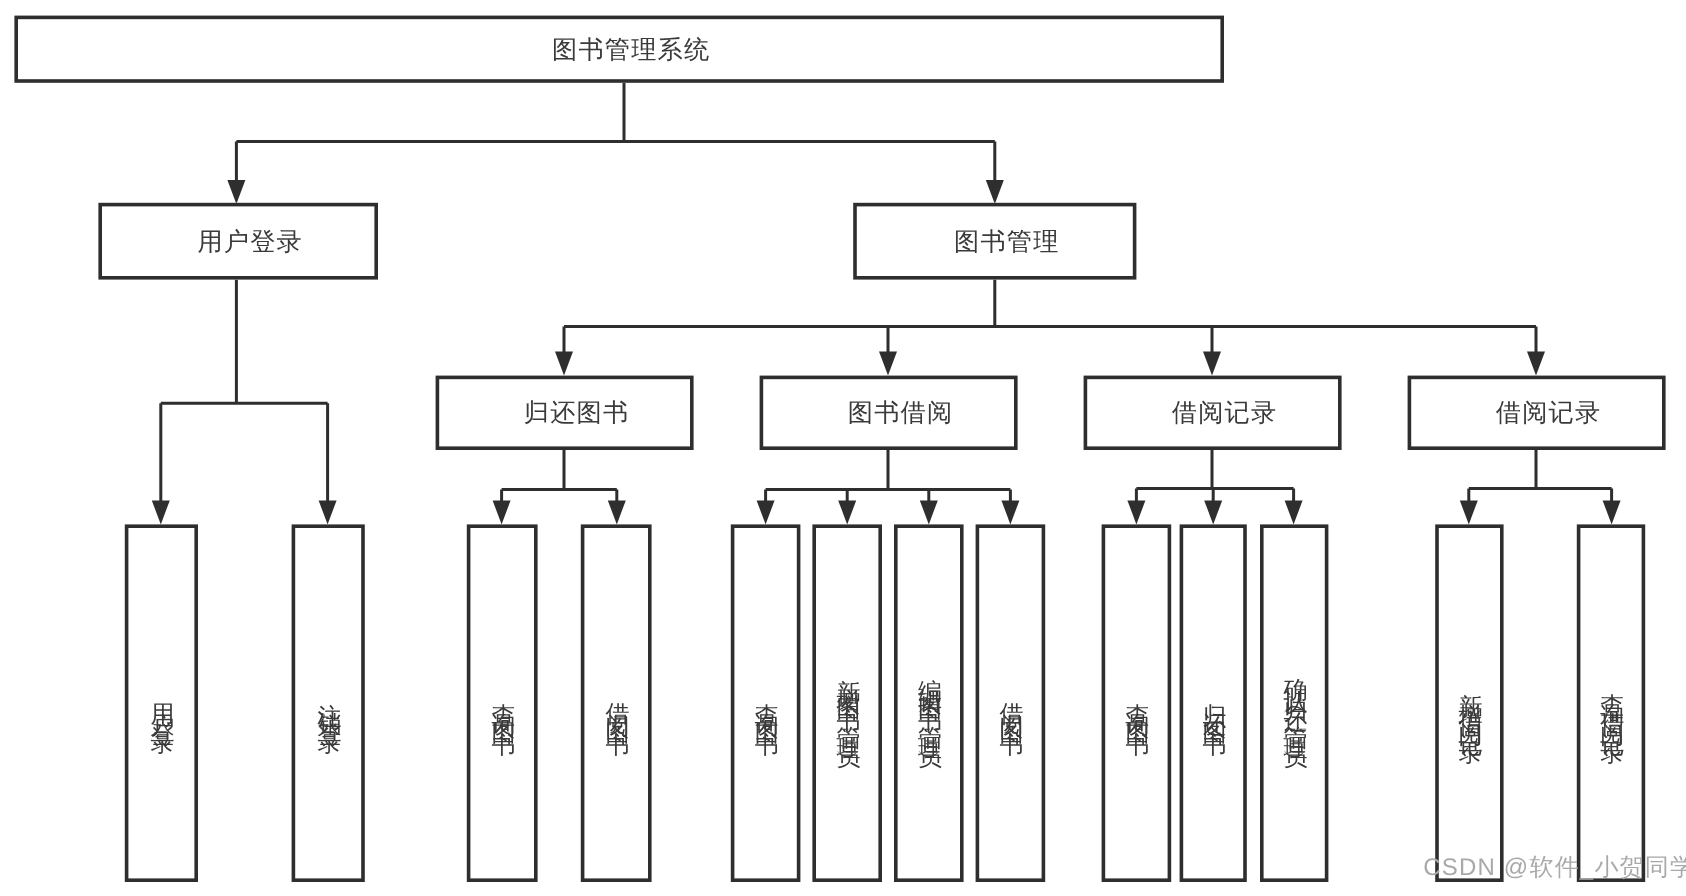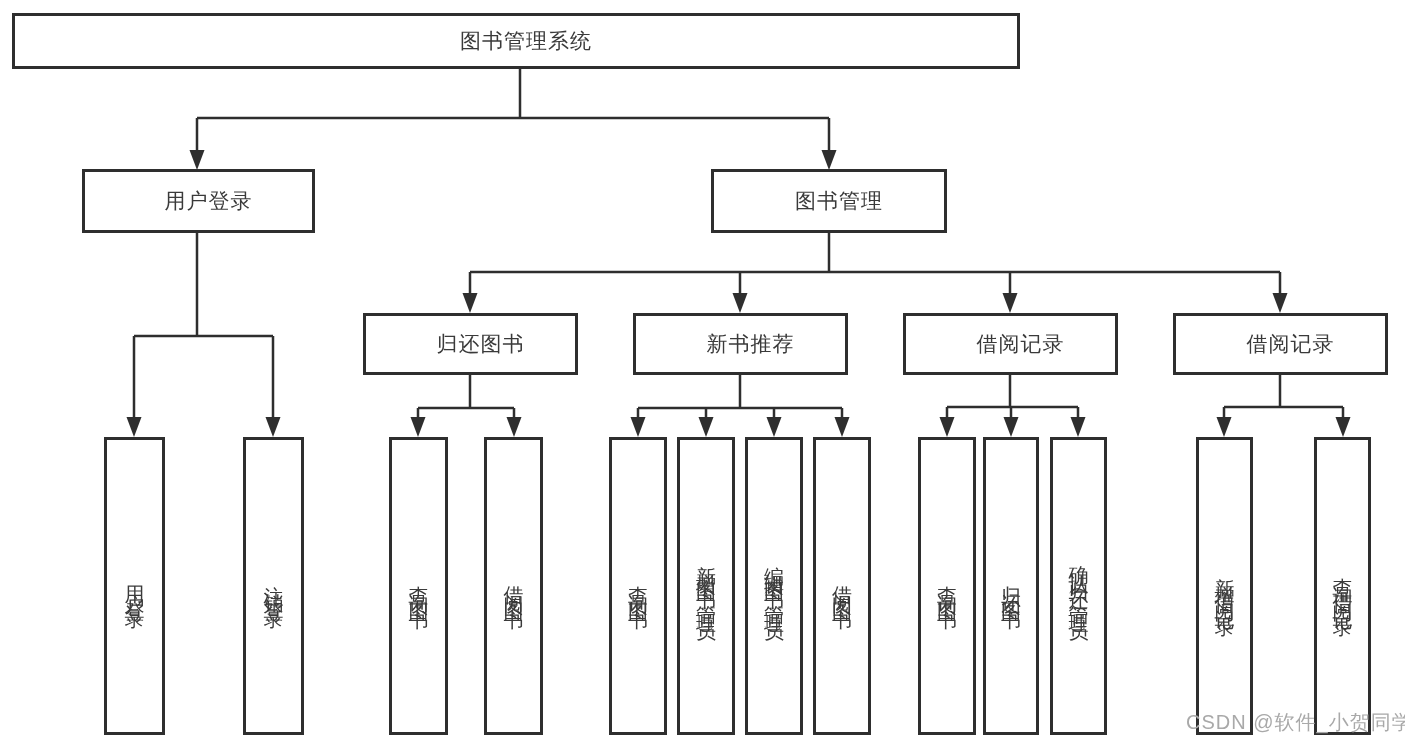--- a/index.html
+++ b/index.html
@@ -120,21 +120,21 @@
     <span>用户登录</span>
   </div>
   <div class="node h" style="left:711px;top:169px;width:236px;height:64px">
     <span>图书管理</span>
   </div>
 
   <div class="node h" style="left:363px;top:313px;width:215px;height:62px">
     <span>归还图书</span>
   </div>
   <div class="node h" style="left:633px;top:313px;width:215px;height:62px">
-    <span>新书推荐</span>
+    <span>图书借阅</span>
   </div>
   <div class="node h" style="left:903px;top:313px;width:215px;height:62px">
     <span>借阅记录</span>
   </div>
   <div class="node h" style="left:1173px;top:313px;width:215px;height:62px">
     <span>借阅记录</span>
   </div>
 
   <div class="node v" style="left:104px;top:437px;width:61px;height:298px">
     <span>用户登录</span>

